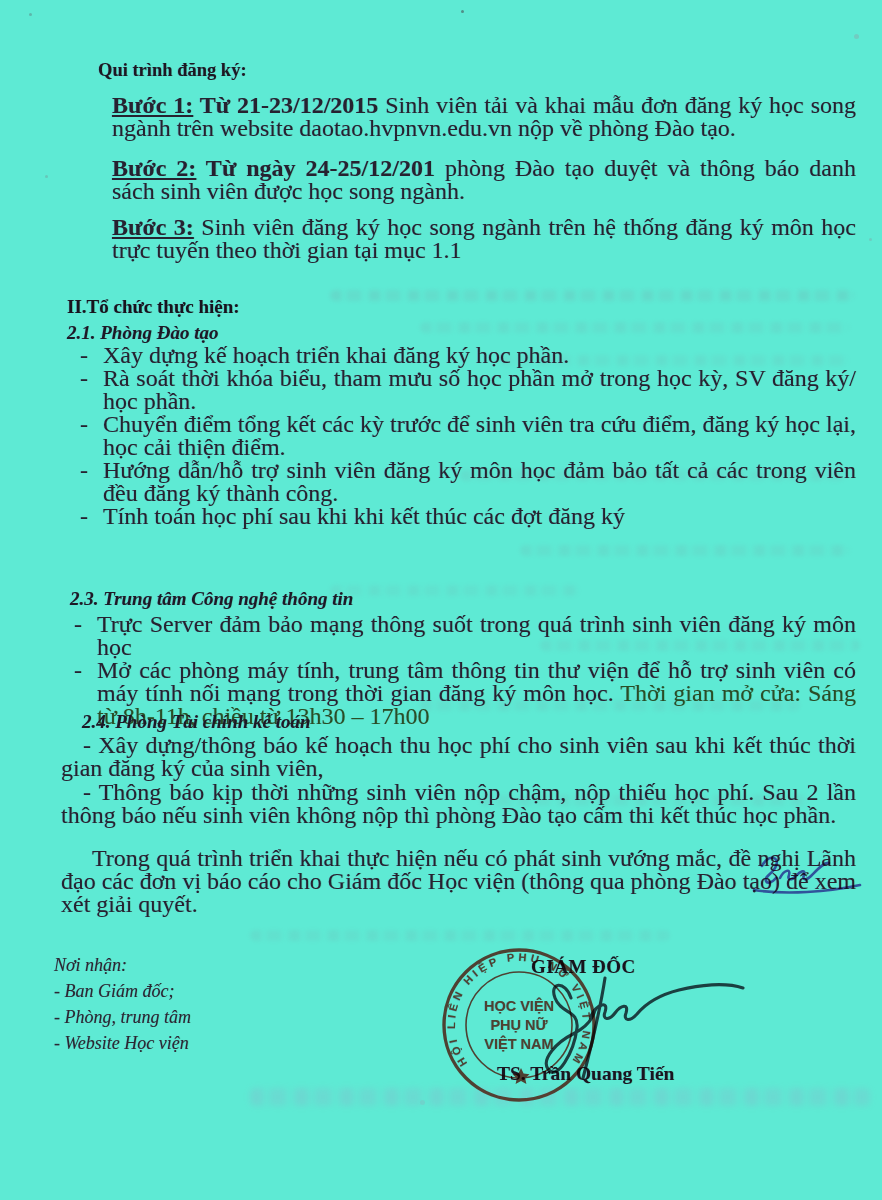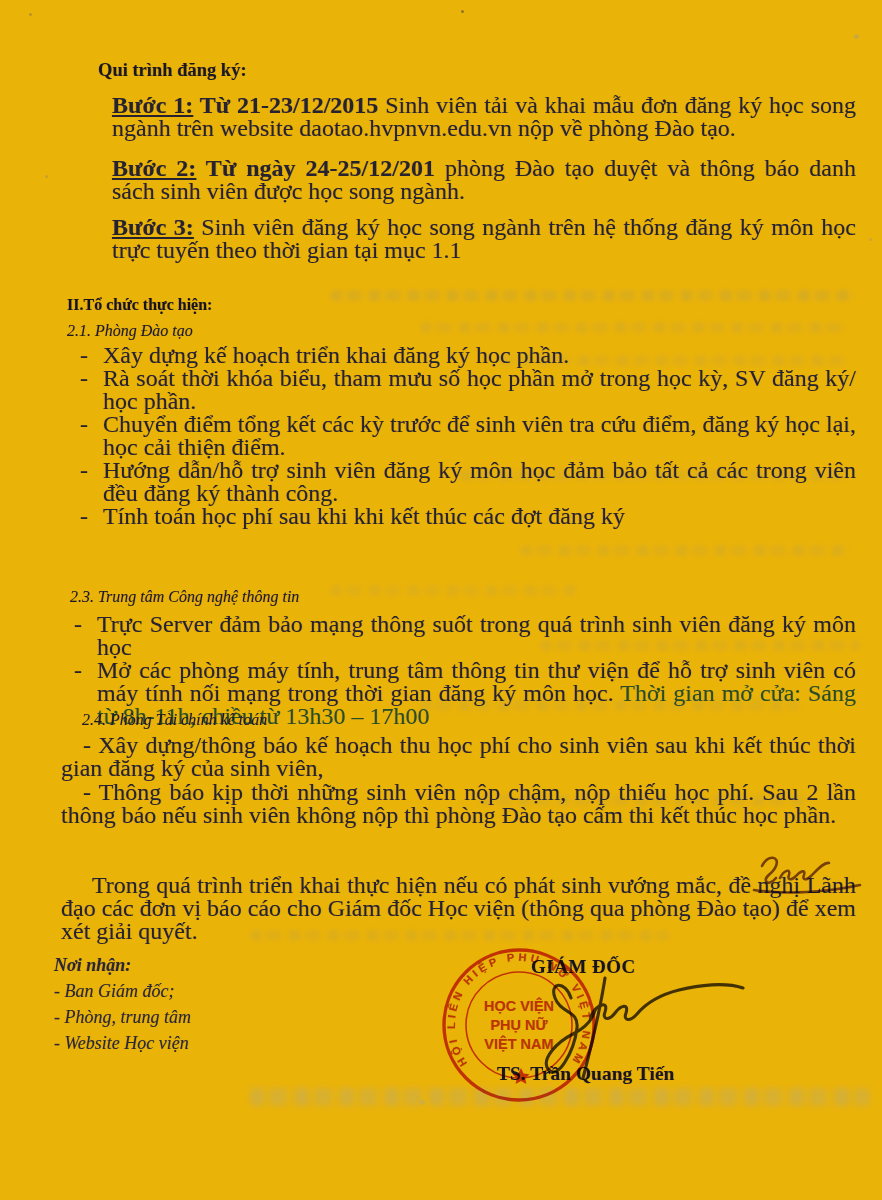--- a/index.html
+++ b/index.html
@@ -1,51 +1,51 @@
 <!DOCTYPE html>
 <html><head>
 <meta charset="utf-8">
 <style>
   * { margin:0; padding:0; box-sizing:border-box; }
   html,body { width:882px; }
   body { font-family:"Liberation Serif","DejaVu Serif",serif; }
 
   .page {
     position:relative; width:882px; height:1200px;
-    background:#eab308; overflow:hidden;
+    background:#5eead4; overflow:hidden;
     color:#24202a;
   }
 
   
   .scan { text-shadow: 0.6px 0 rgba(20,120,40,.20), -0.6px 0 rgba(150,0,150,.20); }
 
   .abs { position:absolute; }
 
   .body-text { font-size:24px; line-height:23px; color:#262230; }
   .just { text-align:justify; }
 
   .qui-heading { font-weight:bold; font-size:18.5px; color:#1c1822; }
 
   .step-label { font-weight:bold; text-decoration:underline; }
   .step-bold  { font-weight:bold; }
 
-  .sec-heading { font-weight:bold; font-size:16px; color:#17131d; }
-  .sub-heading { font-weight:normal; font-style:italic; font-size:16px; color:#1d1926; }
+  .sec-heading { font-weight:bold; font-size:19px; color:#17131d; }
+  .sub-heading { font-weight:bold; font-style:italic; font-size:19px; color:#1d1926; }
 
   .blist .row { display:flex; }
   .blist .dash { width:23px; flex:0 0 23px; }
   .blist .btxt { flex:1; text-align:justify; }
 
   .indent1 { text-indent:22px; }
-  .indent2 { text-indent:31px;margin-top:27px; }
+  .indent2 { text-indent:31px; }
 
   .tint-green { color:#2a4d26; text-shadow: 0.6px 0 rgba(20,120,40,.25), -0.6px 0 rgba(120,0,150,.12); }
 
   .recipients { font-style:italic; font-size:18px; line-height:26px; color:#2a2732; }
-  .recipients .rhead { font-weight:bold; }
+  .recipients .rhead { font-weight:normal; }
 
   .director-title { font-weight:bold; font-size:19px; letter-spacing:.5px; color:#17141c; }
   .director-name  { font-weight:bold; font-size:19.5px; color:#1a1620; }
 
   svg.stamp, svg.sig, svg.initial { mix-blend-mode:multiply; }
 
   
   .sm {
     position:absolute; height:11px; border-radius:5px;
     filter:blur(2.2px); opacity:.42; pointer-events:none;

